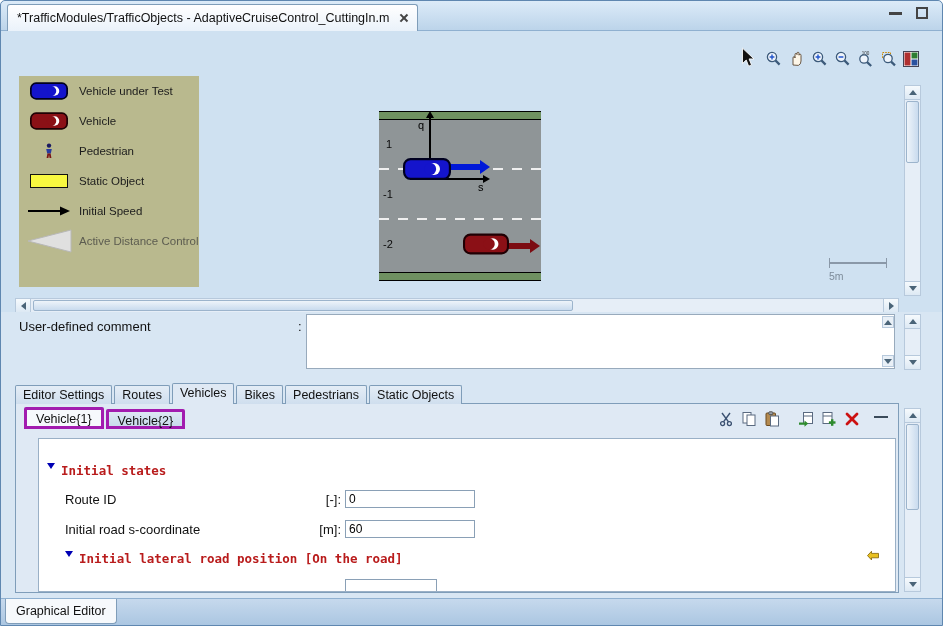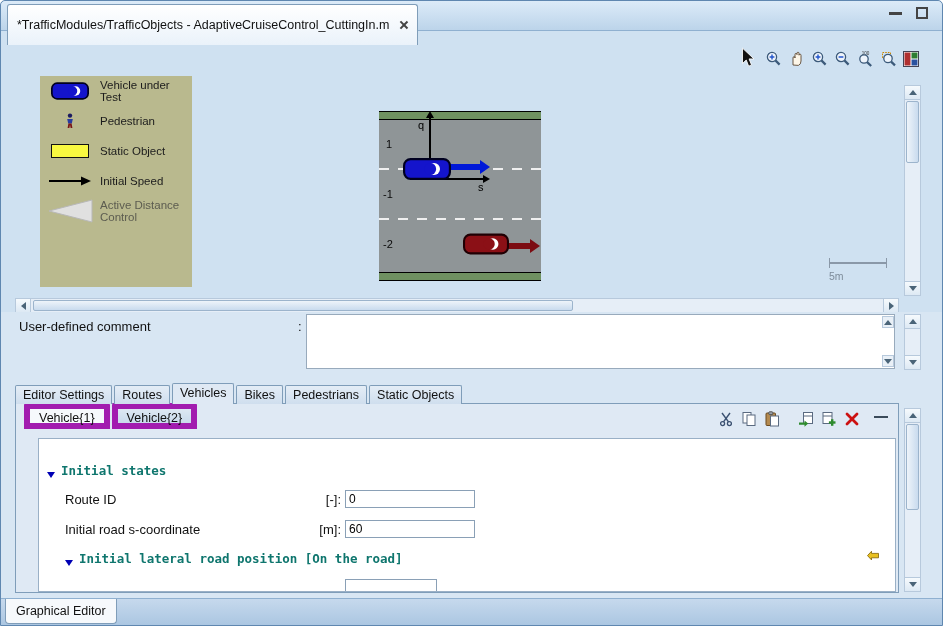--- a/index.html
+++ b/index.html
@@ -2,35 +2,35 @@
 <html><head>
 <meta charset="utf-8">
 <style>
   *{margin:0;padding:0;box-sizing:border-box;}
   html,body{width:943px;height:626px;}
   body{font-family:"Liberation Sans","DejaVu Sans",sans-serif;font-size:13px;color:#111;background:#fff;}
   .window{position:relative;width:943px;height:626px;background:#cfe1f1;border:1px solid #5f87b0;border-radius:5px 5px 0 0;overflow:hidden;}
 
   
   .titlebar{position:absolute;left:0;top:0;right:0;height:30px;background:linear-gradient(#dcebf8,#bcd4ea);border-bottom:1px solid #8fb0d0;border-radius:5px 5px 0 0;}
-  .doc-tab{position:absolute;left:6px;top:3px;height:41px;display:flex;align-items:center;gap:9px;padding:12px 9px;background:linear-gradient(#ffffff,#eaf2fa);border:1px solid #7f9db9;border-bottom:none;border-radius:3px 3px 0 0;font-size:12.5px;white-space:nowrap;}
+  .doc-tab{position:absolute;left:6px;top:3px;height:27px;display:flex;align-items:center;gap:9px;padding:12px 9px;background:linear-gradient(#ffffff,#eaf2fa);border:1px solid #7f9db9;border-bottom:none;border-radius:3px 3px 0 0;font-size:12.5px;white-space:nowrap;}
   .x-icon{position:relative;width:10px;height:10px;display:inline-block;}
   .x-icon::before,.x-icon::after{content:"";position:absolute;left:4.2px;top:0;width:1.7px;height:10px;background:#444;}
   .x-icon::before{transform:rotate(45deg);}.x-icon::after{transform:rotate(-45deg);}
   .win-controls{position:absolute;right:14px;top:6px;display:flex;gap:14px;align-items:flex-start;}
   .min-glyph{width:13px;height:3px;background:#444;margin-top:5px;}
   .max-glyph{width:12px;height:12px;border:2px solid #444;}
 
   
   .toolbar{position:absolute;top:47px;right:20px;display:flex;gap:1px;}
   .tool-btn{width:22px;height:21px;display:flex;align-items:center;justify-content:center;border:1px solid transparent;border-radius:2px;}
   .mouse-cursor{position:absolute;left:740px;top:46px;z-index:40;}
 
   
-  .legend{position:absolute;left:18px;top:75px;width:152px;height:211px;background:#b9b98e;margin-left:21px;}
+  .legend{position:absolute;left:18px;top:75px;width:180px;height:211px;background:#b9b98e;}
   .lg-row{display:flex;align-items:center;height:30px;}
   .lg-icon{flex:0 0 60px;display:flex;justify-content:center;align-items:center;}
   .lg-label{font-size:11.5px;color:#1c1c1c;}
   .lg-label.dim{color:#5c5c50;}
   .static-rect{width:38px;height:14px;background:#f8f840;border:1.5px solid #111;}
 
   
   .road{position:absolute;left:378px;top:110px;width:162px;height:170px;background:#8f9597;overflow:hidden;}
   .grass{position:absolute;left:0;right:0;height:9px;background:#6f9161;border-top:1px solid #000;border-bottom:1px solid #000;}
   .grass.top{top:0;}.grass.bot{bottom:0;}
@@ -77,30 +77,30 @@
   .ta-btn{position:absolute;width:12px;height:12px;display:flex;align-items:center;justify-content:center;background:#e9f0f7;border:1px solid #b7c9dc;}
 
   
   .main-tabs{position:absolute;left:14px;top:382px;height:21px;display:flex;align-items:flex-end;z-index:6;}
   .mtab{height:19px;padding:2px 7px 0;font-size:12.5px;background:linear-gradient(#e4edf6,#cfdeee);border:1px solid #7f9db9;border-bottom:none;border-radius:2px 2px 0 0;margin-right:2px;white-space:nowrap;}
   .mtab.active{height:21px;background:#dfe9f4;position:relative;z-index:7;}
 
   
   .panel{position:absolute;left:14px;top:402px;width:884px;height:190px;background:#dfe9f4;border:1px solid #7f9db9;}
   .vtabs{position:absolute;left:8px;top:3px;height:22px;display:flex;align-items:flex-end;z-index:3;}
-  .vtab{height:20px;padding:2px 9px 12px;font-size:12.5px;background:linear-gradient(#dde8f3,#c9daec);border:6px solid #a21caf;border-radius:2px 2px 0 0;margin-right:2px;white-space:nowrap;}
+  .vtab{height:20px;padding:2px 9px 12px;font-size:12.5px;background:linear-gradient(#dde8f3,#c9daec);border:3px solid #a21caf;border-radius:2px 2px 0 0;margin-right:2px;white-space:nowrap;}
   .vtab.active{height:22px;background:#f6f9fc;}
   .edit-tools{position:absolute;right:36px;top:6px;display:flex;gap:3px;align-items:center;}
   .etool{width:20px;height:18px;display:flex;align-items:center;justify-content:center;}
   .etool-sep{width:8px;}
   .collapse-btn{position:absolute;right:10px;top:6px;width:14px;height:8px;border-bottom:2.5px solid #3a4a5a;}
 
   
   .form{position:absolute;left:22px;top:34px;width:858px;height:154px;background:#fff;border:1px solid #9ab0c6;overflow:hidden;}
-  .sec-hdr{position:absolute;display:flex;align-items:flex-end;gap:6px;font-family:"DejaVu Sans Mono","Liberation Mono",monospace;font-weight:bold;font-size:12.5px;color:#0f766e;white-space:nowrap;}
+  .sec-hdr{position:absolute;display:flex;align-items:flex-start;gap:6px;font-family:"DejaVu Sans Mono","Liberation Mono",monospace;font-weight:bold;font-size:12.5px;color:#b91c1c;white-space:nowrap;}
   .sec-tri{width:0;height:0;border-left:4.5px solid transparent;border-right:4.5px solid transparent;border-top:6px solid #0000b4;}
   .f-label{position:absolute;font-size:13px;color:#111;white-space:nowrap;}
   .f-unit{position:absolute;width:44px;text-align:right;font-size:13px;white-space:nowrap;}
   .f-input{position:absolute;width:130px;height:18px;border:1px solid #8aa0b6;background:#fff;font-size:12px;padding:0 3px;font-family:"Liberation Sans",sans-serif;}
 
   
   .bottom-bar{position:absolute;left:0;right:0;top:597px;height:29px;background:linear-gradient(#c6d9ed,#a9c5e1);border-top:1px solid #8fb0d0;}
   .btab{position:absolute;top:0;padding:5px 10px 5px;font-size:12.5px;border:1px solid #7f9db9;border-top:none;border-radius:0 0 4px 4px;background:#cfdff0;white-space:nowrap;}
   .btab.active{background:#f6f9fc;}
 </style>
@@ -182,20 +182,30 @@
   <div class="legend">
     <div class="lg-row">
       <span class="lg-icon">
         <svg width="38" height="18" viewBox="0 0 44 20">
             <rect x="1" y="1" width="42" height="18" rx="6" fill="#1414cc" stroke="#000020" stroke-width="2"></rect>
             <circle cx="28.5" cy="10" r="5.4" fill="#ffffff"></circle>
             <circle cx="25" cy="10" r="5.4" fill="#1414cc"></circle>
           </svg>
       </span>
       <span class="lg-label">Vehicle under Test</span>
+    </div>
+    <div class="lg-row">
+      <span class="lg-icon">
+        <svg width="38" height="18" viewBox="0 0 44 20">
+            <rect x="1" y="1" width="42" height="18" rx="6" fill="#8b1016" stroke="#200004" stroke-width="2"></rect>
+            <circle cx="28.5" cy="10" r="5.4" fill="#ffffff"></circle>
+            <circle cx="25" cy="10" r="5.4" fill="#8b1016"></circle>
+          </svg>
+      </span>
+      <span class="lg-label">Vehicle</span>
     </div>
     <div class="lg-row">
       <span class="lg-icon">
         <svg width="10" height="16" viewBox="0 0 10 16">
             <circle cx="5" cy="2.6" r="2.2" fill="#1a1a60"></circle>
             <path d="M2.2 6 H7.8 L6.8 10.5 H3.2 Z" fill="#283ca0"></path>
             <path d="M3.4 10.5 L2.6 15 H4.4 L5 11.8 L5.6 15 H7.4 L6.6 10.5 Z" fill="#7a1616"></path>
           </svg>
       </span>
       <span class="lg-label">Pedestrian</span>

